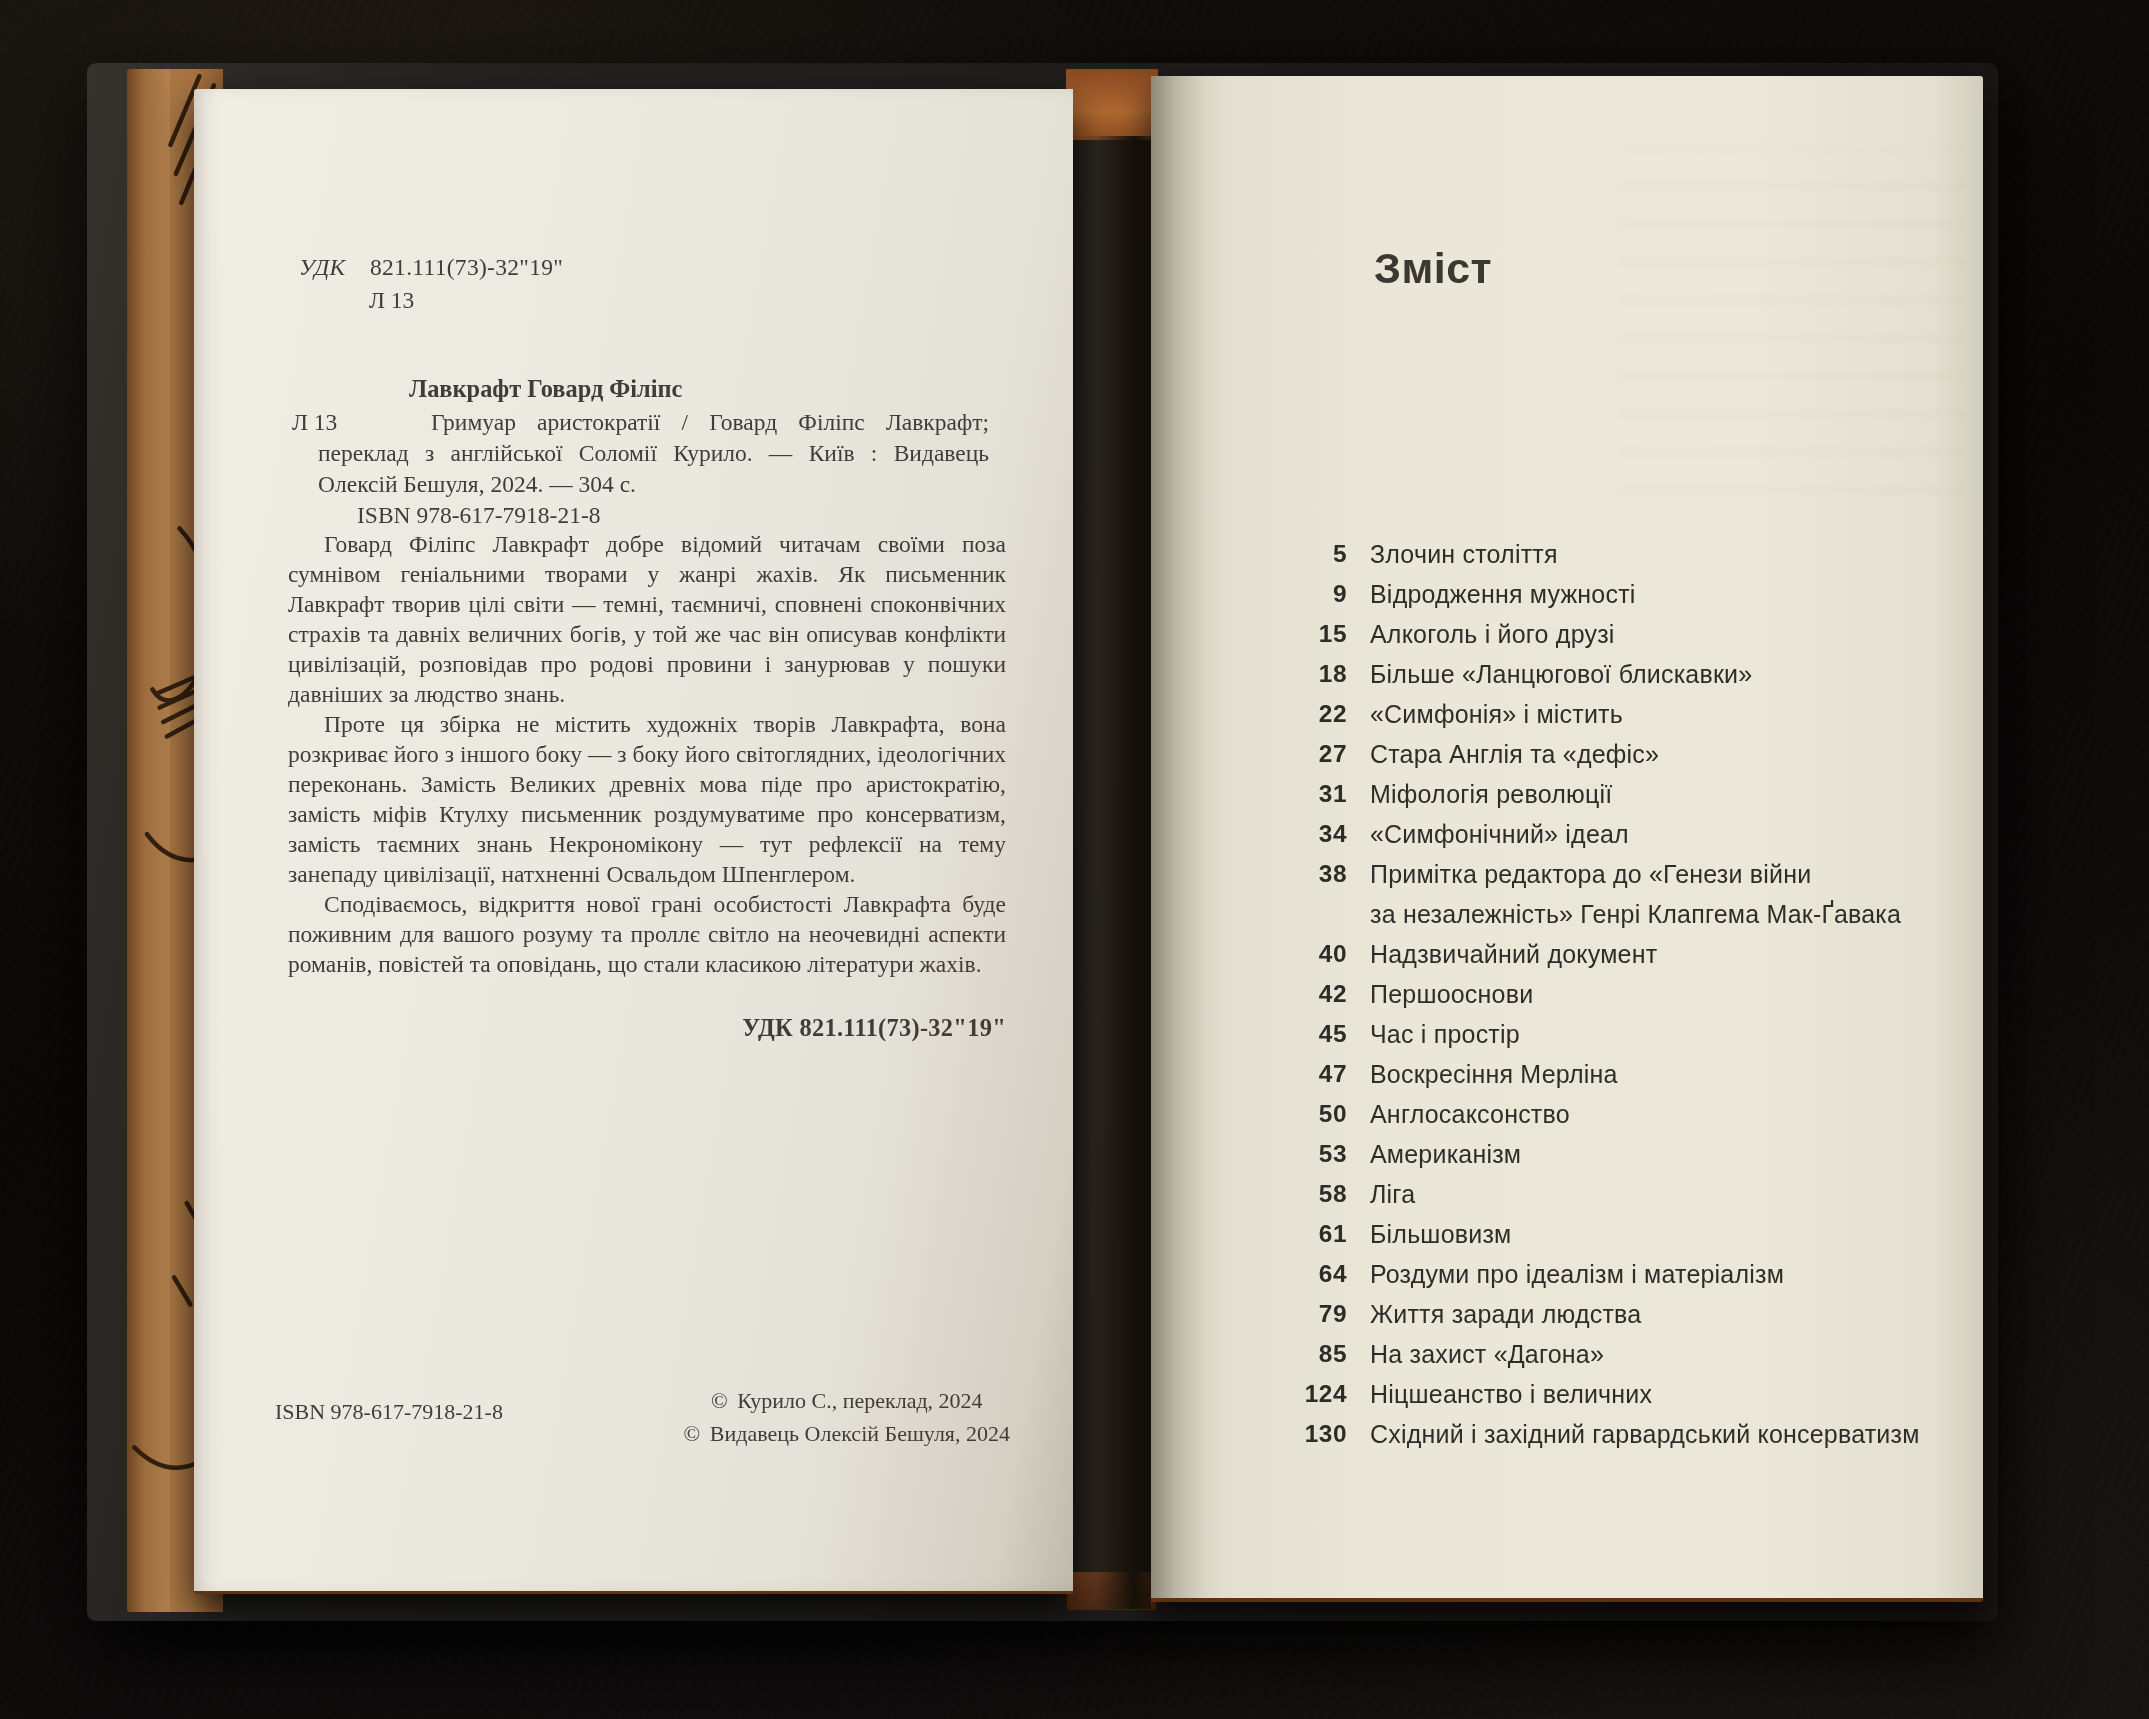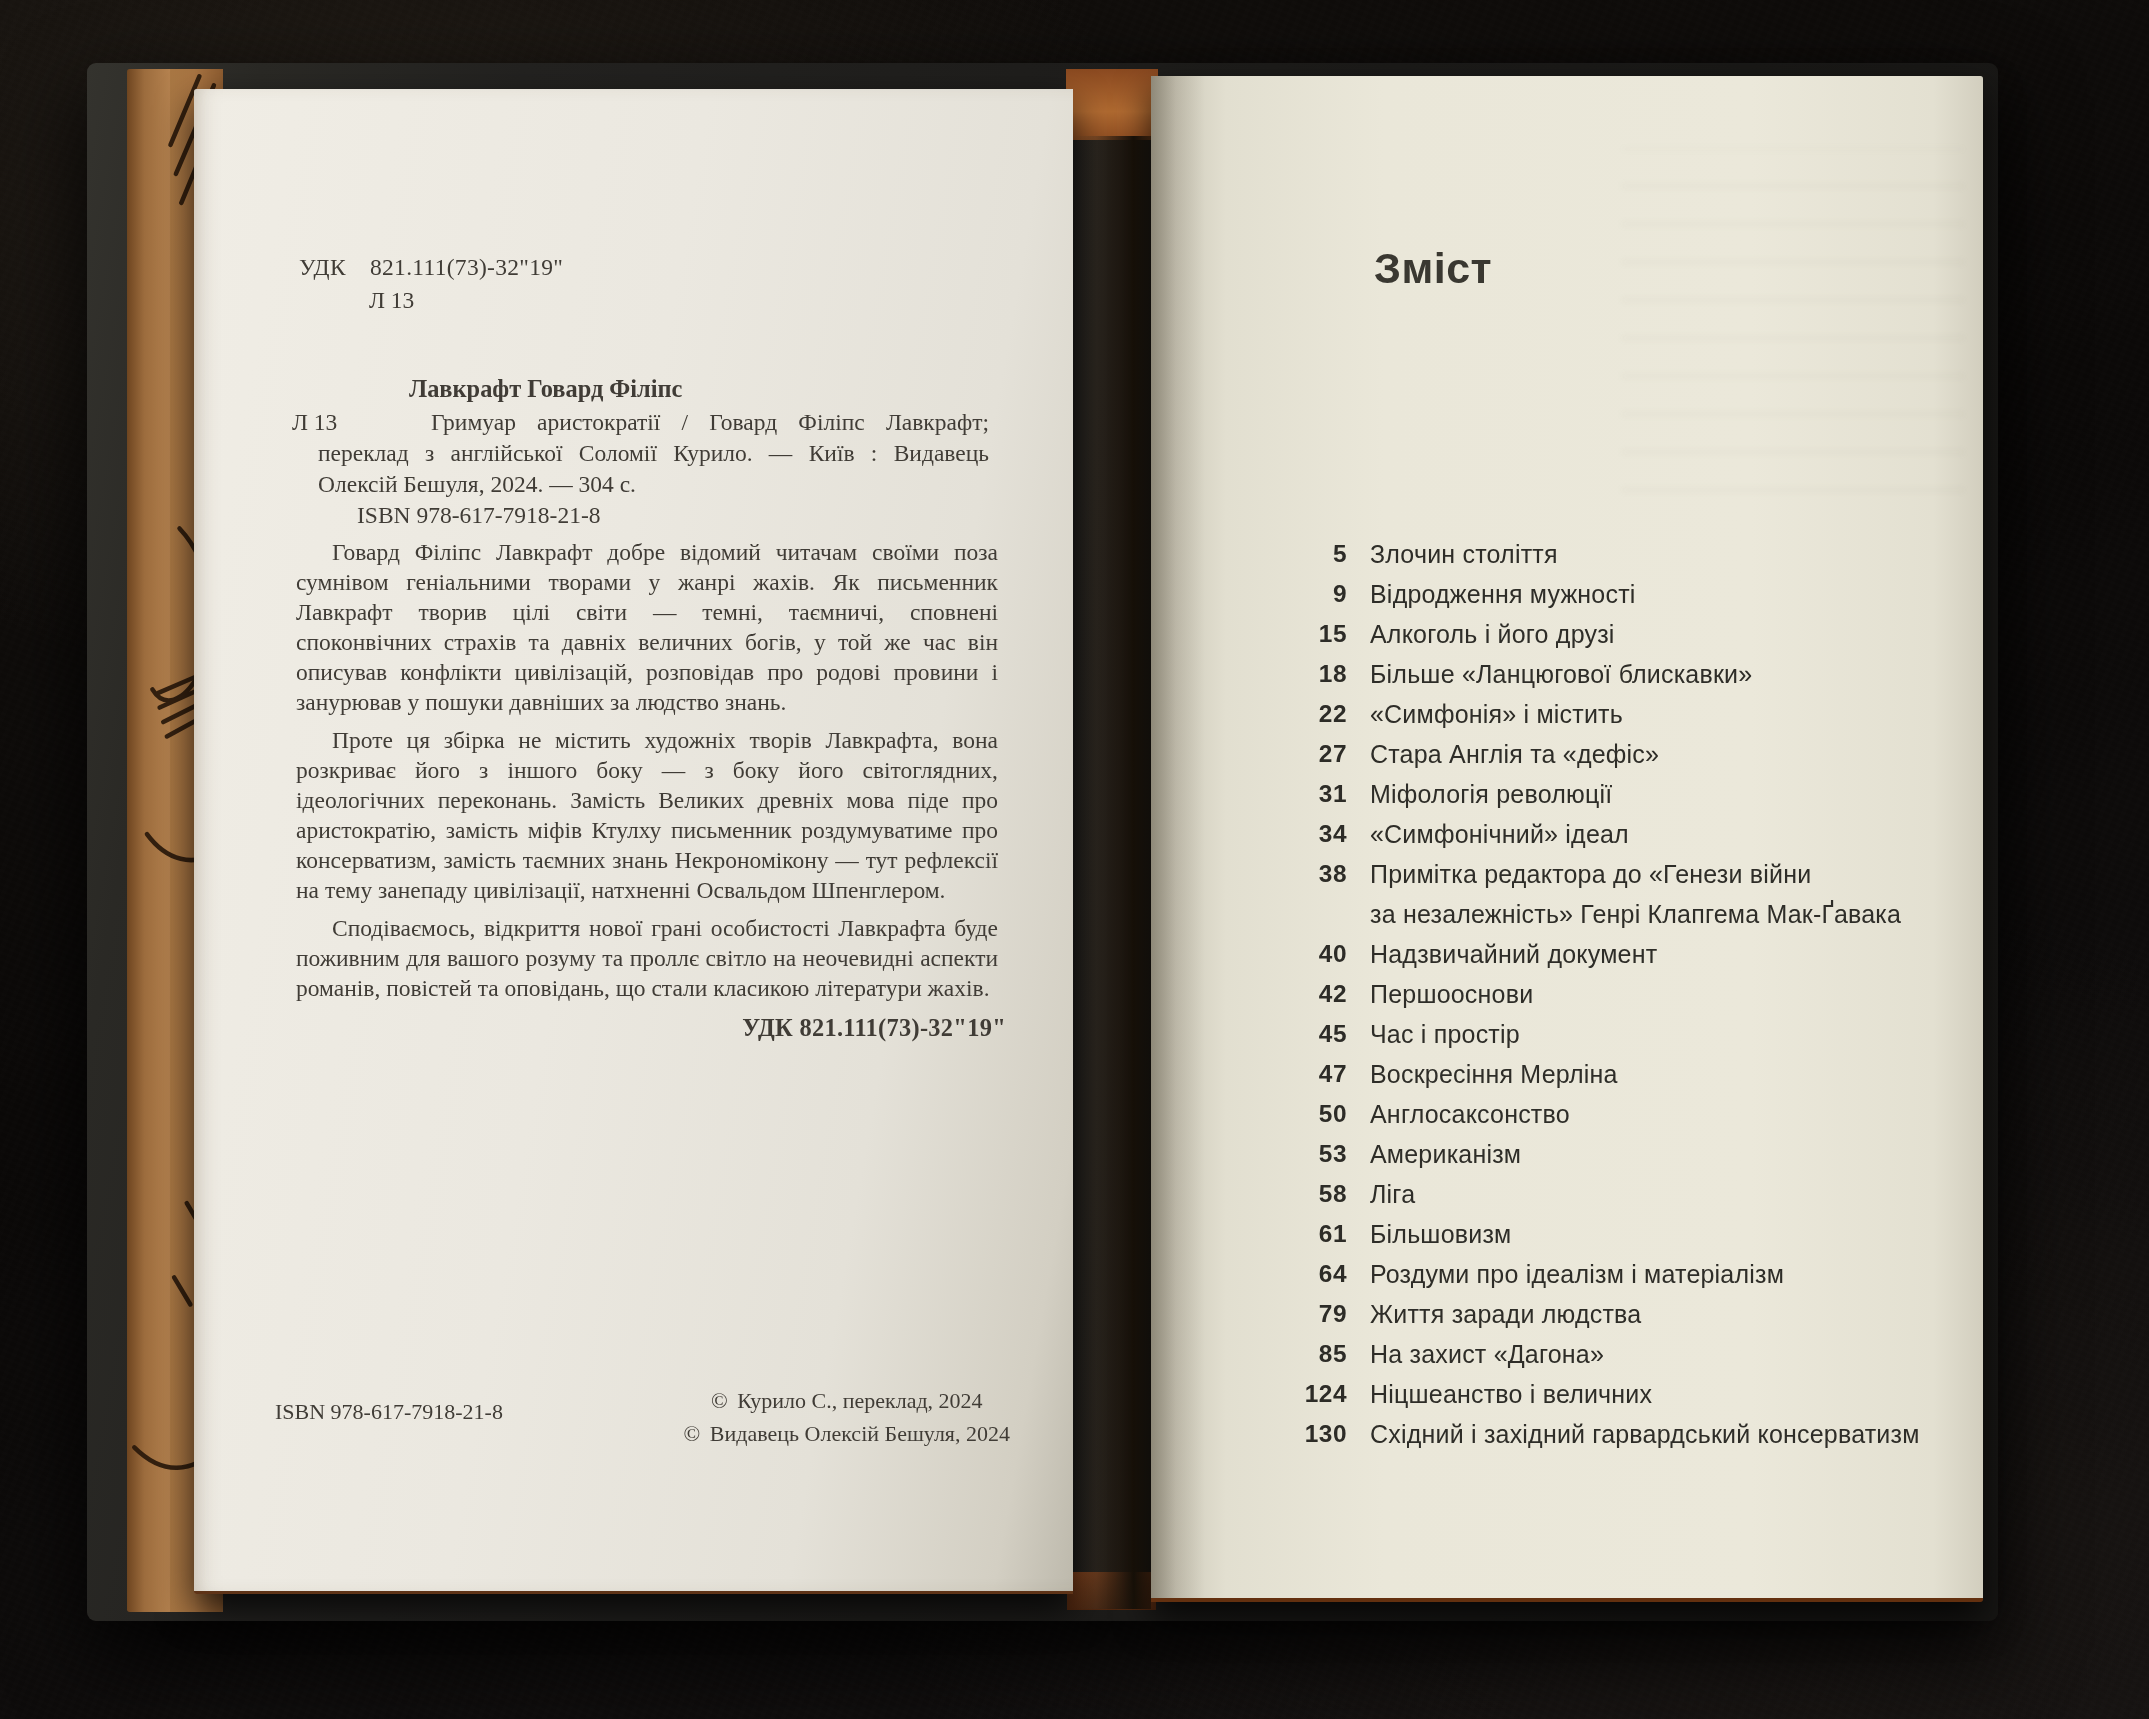--- a/index.html
+++ b/index.html
@@ -50,28 +50,28 @@
   .spine-bottom{
     position:absolute;left:1067px;top:1572px;width:89px;height:38px;
     background:linear-gradient(to bottom,#7c3e1a,#4f2710);
   }
   .gutter{
     position:absolute;left:1073px;top:136px;width:78px;height:1473px;
     background:linear-gradient(to right, rgba(40,30,20,0) 0%, rgba(60,48,34,.35) 30%, rgba(30,22,14,.78) 62%, #191209 78%, rgba(25,18,10,.55) 100%);
   }
   
   .udk-top{position:absolute;left:105px;top:165px;font-size:23.5px;letter-spacing:0.3px;}
-  .udk-top .lbl{display:inline-block;width:71px;}
+  .udk-top .lbl{display:inline-block;width:71px;font-style:italic;}
   .code-top{position:absolute;left:175px;top:198px;font-size:23.5px;}
   .author-heading{position:absolute;left:215px;top:286px;font-size:24.4px;font-weight:700;}
   .bib{position:absolute;left:124px;top:318px;width:671px;font-size:23.5px;line-height:31px;text-align:justify;text-indent:113px;}
   .bib-code{position:absolute;left:-26px;top:0;text-indent:0;}
   .bib-isbn{position:absolute;left:163px;top:413px;font-size:23.5px;}
   .intro{position:absolute;left:94px;top:440px;width:718px;font-size:23.5px;line-height:30px;text-align:justify;}
-  .intro p{margin:8px;text-indent:36px;}
+  .intro p{margin:0;text-indent:36px;}
   .udk-bottom{position:absolute;right:67px;top:925px;font-size:24.4px;font-weight:700;letter-spacing:0.3px;}
   .footer-isbn{position:absolute;left:81px;top:1310px;font-size:22px;}
   .copyrights{position:absolute;right:63px;top:1295px;font-size:22px;line-height:33px;text-align:center;}
   .copyrights .c-row{white-space:nowrap;}
   .copyrights .c-sym{display:inline-block;width:36px;}
   
   .toc-heading{position:absolute;left:223px;top:168px;font-size:43px;font-weight:700;color:#3a3831;letter-spacing:0.5px;}
   .toc-list{position:absolute;left:109px;top:458px;width:688px;}
   .toc-row{display:flex;align-items:flex-start;}
   .toc-num{flex:0 0 87px;text-align:right;font-size:24.4px;font-weight:700;line-height:40px;color:#2d2c27;letter-spacing:0.5px;}

